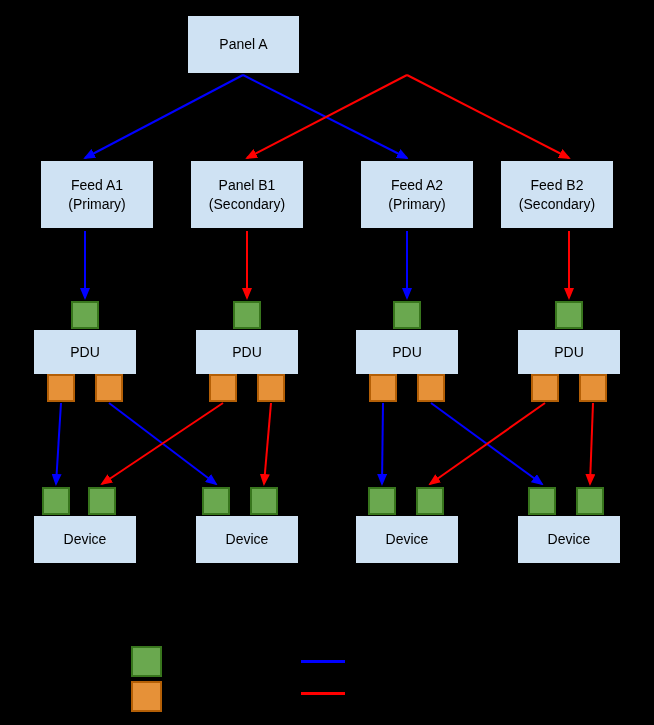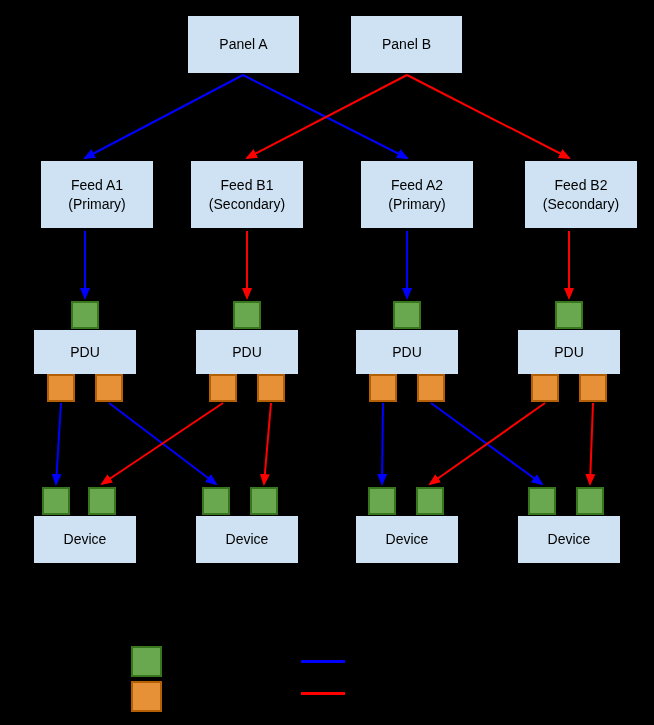--- a/index.html
+++ b/index.html
@@ -97,37 +97,34 @@
       <line x1="271" y1="403" x2="264" y2="484" class="edge secondary" marker-end="url(#arrow-secondary)"></line>
       <line x1="383" y1="403" x2="382" y2="484" class="edge primary" marker-end="url(#arrow-primary)"></line>
       <line x1="431" y1="403" x2="542" y2="484" class="edge primary" marker-end="url(#arrow-primary)"></line>
       <line x1="545" y1="403" x2="430" y2="484" class="edge secondary" marker-end="url(#arrow-secondary)"></line>
       <line x1="593" y1="403" x2="590" y2="484" class="edge secondary" marker-end="url(#arrow-secondary)"></line>
     </svg>
 
   <div class="node" style="left:187px;top:15px;width:113px;height:59px">
     <span>Panel A</span>
   </div>
-  <div class="node" style="left:350px;top:15px;width:113px;height:59px">
-    <span>Panel B</span>
-  </div>
 
   <div class="node" style="left:40px;top:160px;width:114px;height:69px">
     <span>Feed A1</span>
     <span>(Primary)</span>
   </div>
   <div class="node" style="left:190px;top:160px;width:114px;height:69px">
-    <span>Feed B1</span>
+    <span>Panel B1</span>
     <span>(Secondary)</span>
   </div>
   <div class="node" style="left:360px;top:160px;width:114px;height:69px">
     <span>Feed A2</span>
     <span>(Primary)</span>
   </div>
-  <div class="node" style="left:524px;top:160px;width:114px;height:69px">
+  <div class="node" style="left:500px;top:160px;width:114px;height:69px">
     <span>Feed B2</span>
     <span>(Secondary)</span>
   </div>
 
   <div class="port green" style="left:71px;top:301px"></div>
   <div class="port green" style="left:233px;top:301px"></div>
   <div class="port green" style="left:393px;top:301px"></div>
   <div class="port green" style="left:555px;top:301px"></div>
 
   <div class="node" style="left:33px;top:329px;width:104px;height:46px">

